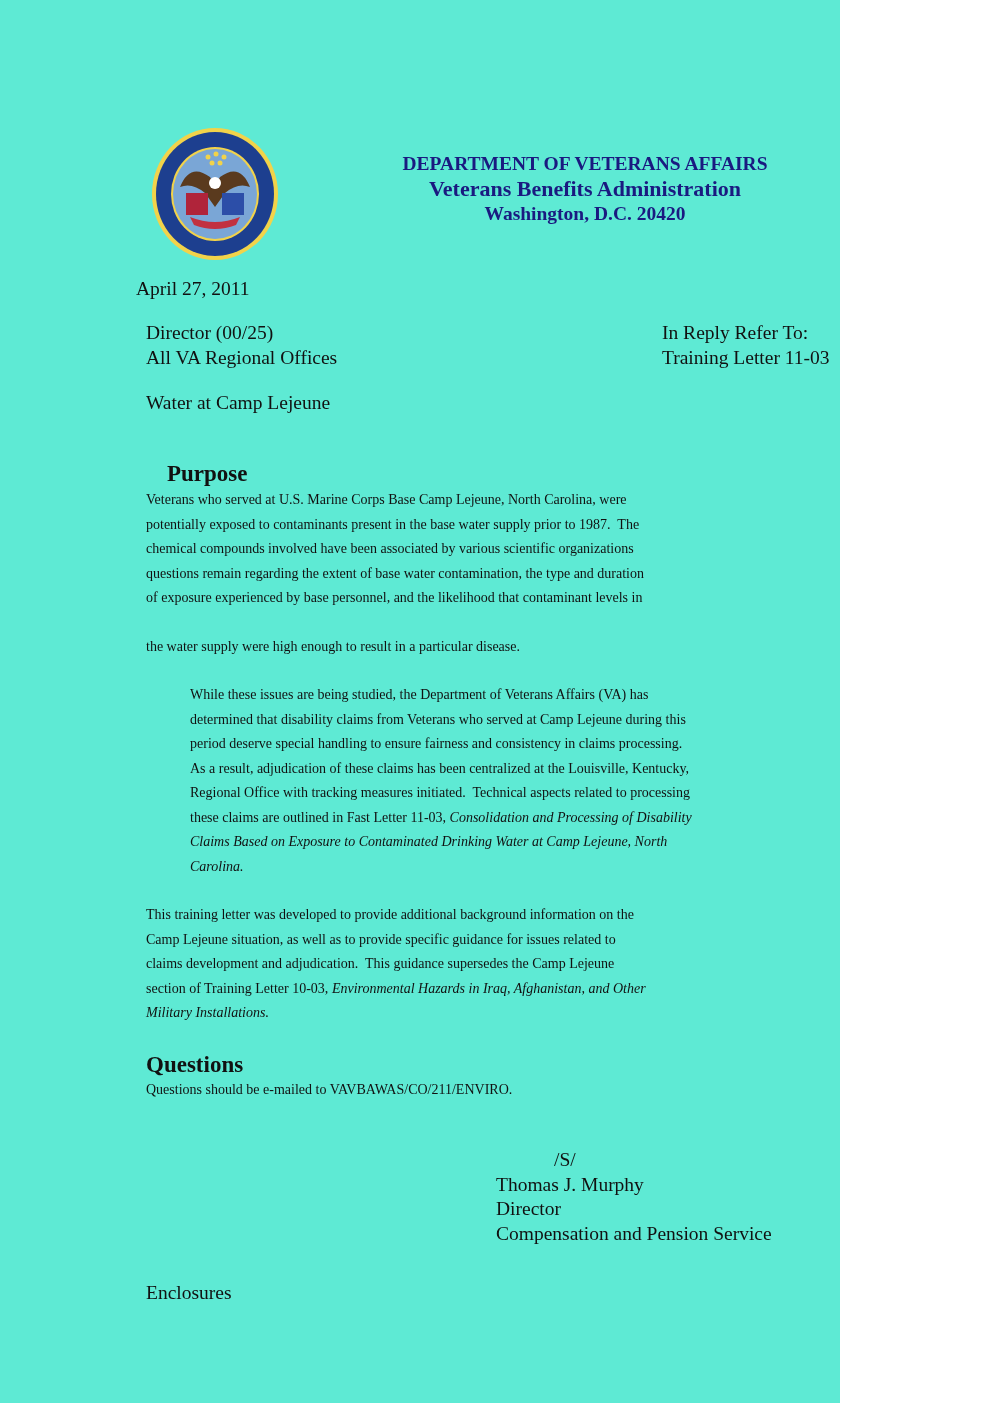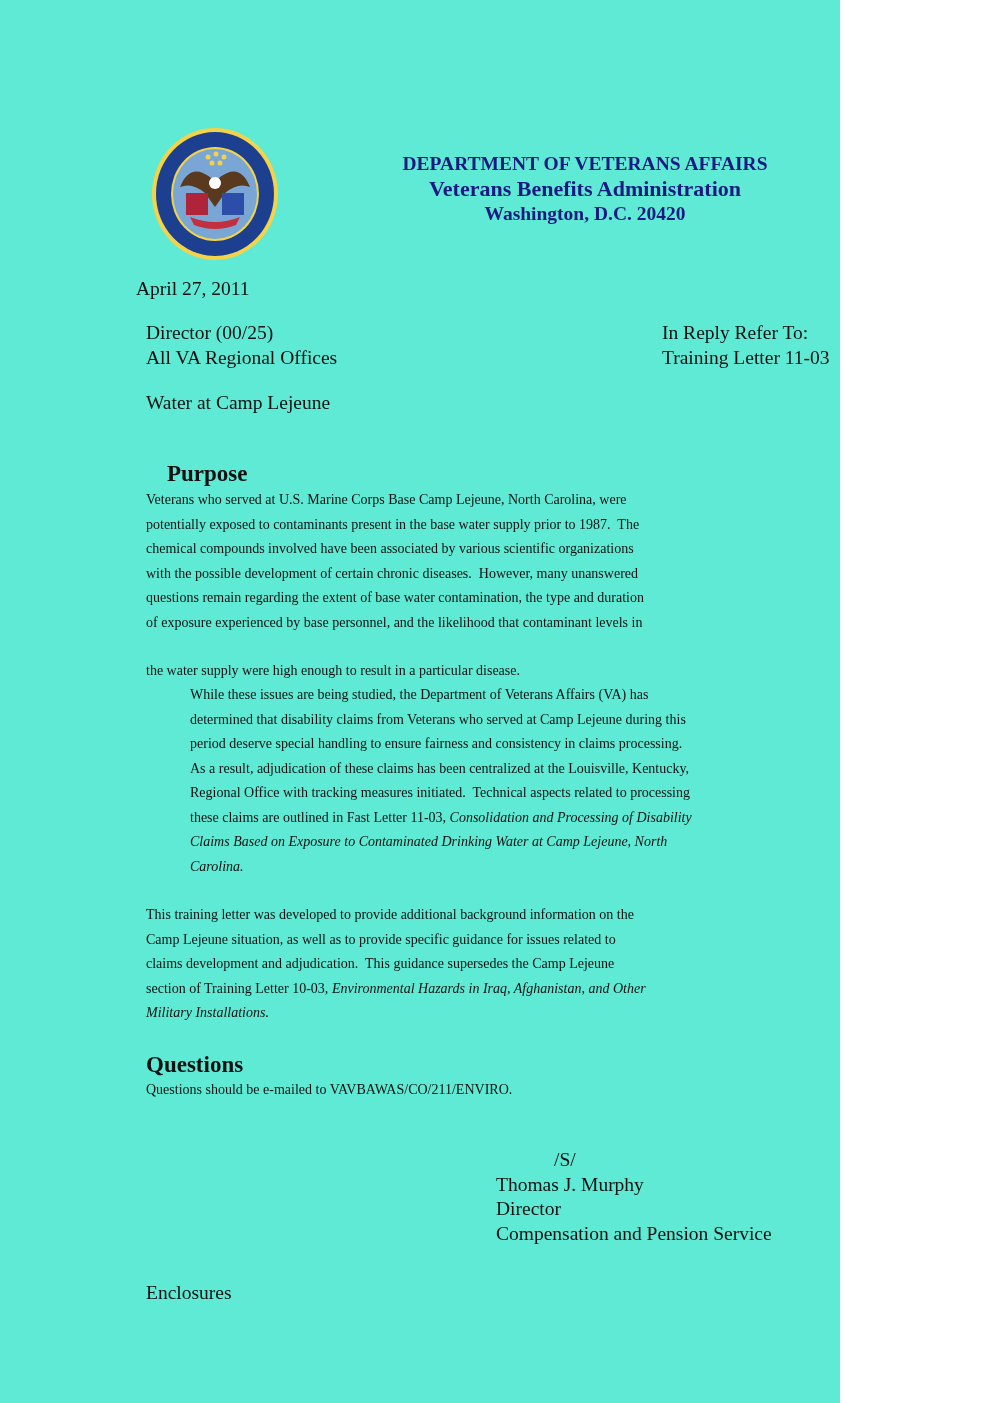--- a/index.html
+++ b/index.html
@@ -75,21 +75,20 @@
   <div class="t subj">
     <div>Water at Camp Lejeune</div>
   </div>
 
   <div class="heading h-purpose">Purpose</div>
 
   <div class="para p1">
     <span class="ln" style="white-space:pre;">Veterans who served at U.S. Marine Corps Base Camp Lejeune, North Carolina, were</span>
     <span class="ln" style="white-space:pre;">potentially exposed to contaminants present in the base water supply prior to 1987.  The</span>
     <span class="ln" style="white-space:pre;">chemical compounds involved have been associated by various scientific organizations</span>
-    <span class="ln" style="white-space:pre;">with the possible development of certain chronic diseases.  However, many unanswered</span>
     <span class="ln" style="white-space:pre;">questions remain regarding the extent of base water contamination, the type and duration</span>
     <span class="ln" style="white-space:pre;">of exposure experienced by base personnel, and the likelihood that contaminant levels in</span>
     <span class="ln" style="white-space:pre;margin-top:24px;">the water supply were high enough to result in a particular disease.</span>
   </div>
 
   <div class="para p2">
     <span class="ln" style="white-space:pre;">While these issues are being studied, the Department of Veterans Affairs (VA) has</span>
     <span class="ln" style="white-space:pre;">determined that disability claims from Veterans who served at Camp Lejeune during this</span>
     <span class="ln" style="white-space:pre;">period deserve special handling to ensure fairness and consistency in claims processing.</span>
     <span class="ln" style="white-space:pre;">As a result, adjudication of these claims has been centralized at the Louisville, Kentucky,</span>

